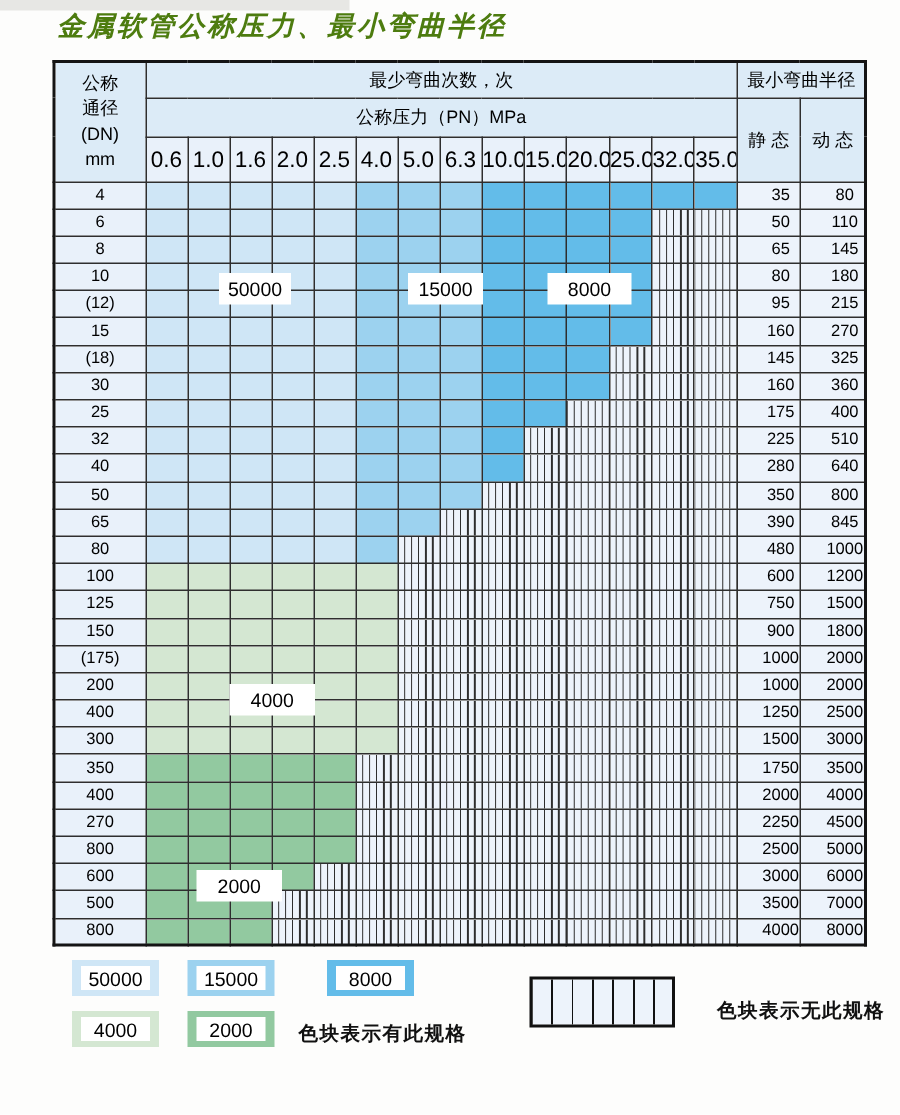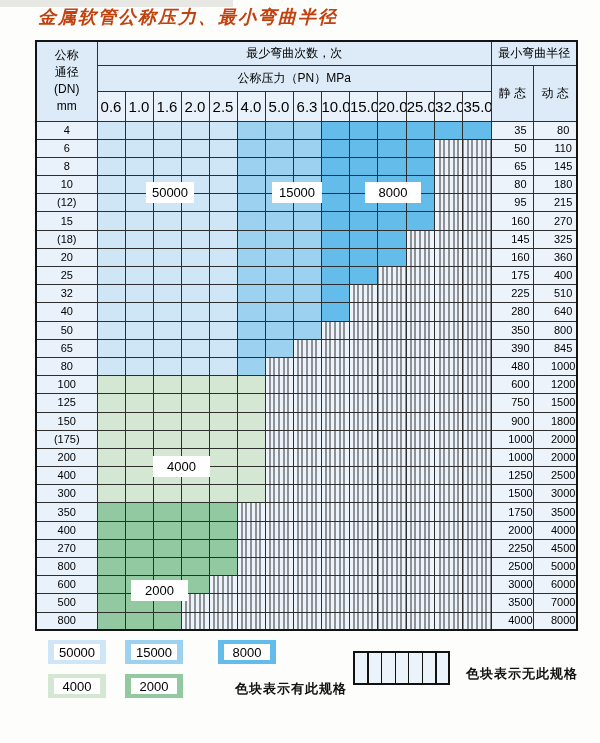--- a/index.html
+++ b/index.html
@@ -1,19 +1,19 @@
 <!DOCTYPE html>
 <html style="--c50000: #cfe6f6; --c15000: #9cd2ef; --c8000: #63bce9; --c4000: #d4e7d2; --c2000: #92c9a0; --header: #dcebf7; --lbl: #e9f1fa; --valbg: #edf3fb; --grid: #2e2e2e; --frame: #141414;"><head>
 <meta charset="utf-8">
 <style>
   html,body{margin:0;padding:0;}
   body{background:#fff;font-family:"Liberation Sans",sans-serif;}
   #page{position:relative;width:600px;height:743px;background:#fdfdfc;overflow:hidden;}
   #top-strip{position:absolute;left:0;top:0;width:233px;height:7px;background:#e7e7e4;}
-  #page-title{position:absolute;left:38px;top:5px;margin:0;color:#c2410c;
+  #page-title{position:absolute;left:38px;top:5px;margin:0;color:#4d7c0f;
     font-family:"DejaVu Serif",serif;font-style:italic;font-weight:bold;font-size:18px;letter-spacing:2px;}
   #table-wrap{position:absolute;left:35px;top:40px;width:541px;}
   table{border-collapse:collapse;table-layout:fixed;width:541px;border:2px solid var(--frame);}
   th,td{border:1px solid var(--grid);padding:0;margin:0;text-align:center;vertical-align:middle;
     font-weight:normal;line-height:1;color:#000;overflow:hidden;}
   thead tr:nth-child(1){height:24px;margin-left:42px;}
   thead tr:nth-child(2){height:26px;}
   thead tr:nth-child(3){height:30px;}
   tbody tr{height:18.2px;}
   .hd{background:var(--header);font-size:12px;}
@@ -29,22 +29,22 @@
   .na{background:repeating-linear-gradient(90deg,var(--valbg) 0 3.7px,var(--grid) 3.7px 4.7px);}
   .cycles-label{position:absolute;background:#fff;color:#000;font-size:13px;
     display:flex;align-items:center;justify-content:center;}
   #legend{position:absolute;left:0;top:0;width:600px;height:743px;pointer-events:none;}
   .swatch{position:absolute;width:58px;height:24px;padding:4px 6px;box-sizing:border-box;}
   .swatch-inner{background:#fff;width:100%;height:100%;display:flex;align-items:center;
     justify-content:center;font-size:13px;color:#000;}
   #no-spec-swatch{position:absolute;left:353px;top:651px;width:97px;height:34px;box-sizing:border-box;
     border:2px solid #111;background:repeating-linear-gradient(90deg,var(--valbg) 0 12.4px,#111 12.4px 13.6px);}
   .note{position:absolute;font-size:13px;font-weight:600;letter-spacing:1px;color:#111;}
-  #has-spec-note{left:199px;top:680px;margin-left:36px;}
-  #no-spec-note{left:466px;top:665px;}
+  #has-spec-note{left:199px;top:680px;}
+  #no-spec-note{left:478px;top:665px;}
 </style>
 </head>
 <body>
 
 <div id="page">
   <div id="top-strip"></div>
   <h1 id="page-title">金属软管公称压力、最小弯曲半径</h1>
 
   <div id="table-wrap">
     <table id="grid">
@@ -228,21 +228,21 @@
             <td class="c8000"></td>
             <td class="c8000"></td>
             <td class="c8000"></td>
             <td class="na"></td>
             <td class="na"></td>
             <td class="na"></td>
             <td class="val">145</td>
             <td class="val">325</td>
           </tr>
           <tr>
-            <th class="rowlabel">20</th>
+            <th class="rowlabel">30</th>
             <td class="c50000"></td>
             <td class="c50000"></td>
             <td class="c50000"></td>
             <td class="c50000"></td>
             <td class="c50000"></td>
             <td class="c15000"></td>
             <td class="c15000"></td>
             <td class="c15000"></td>
             <td class="c8000"></td>
             <td class="c8000"></td>

